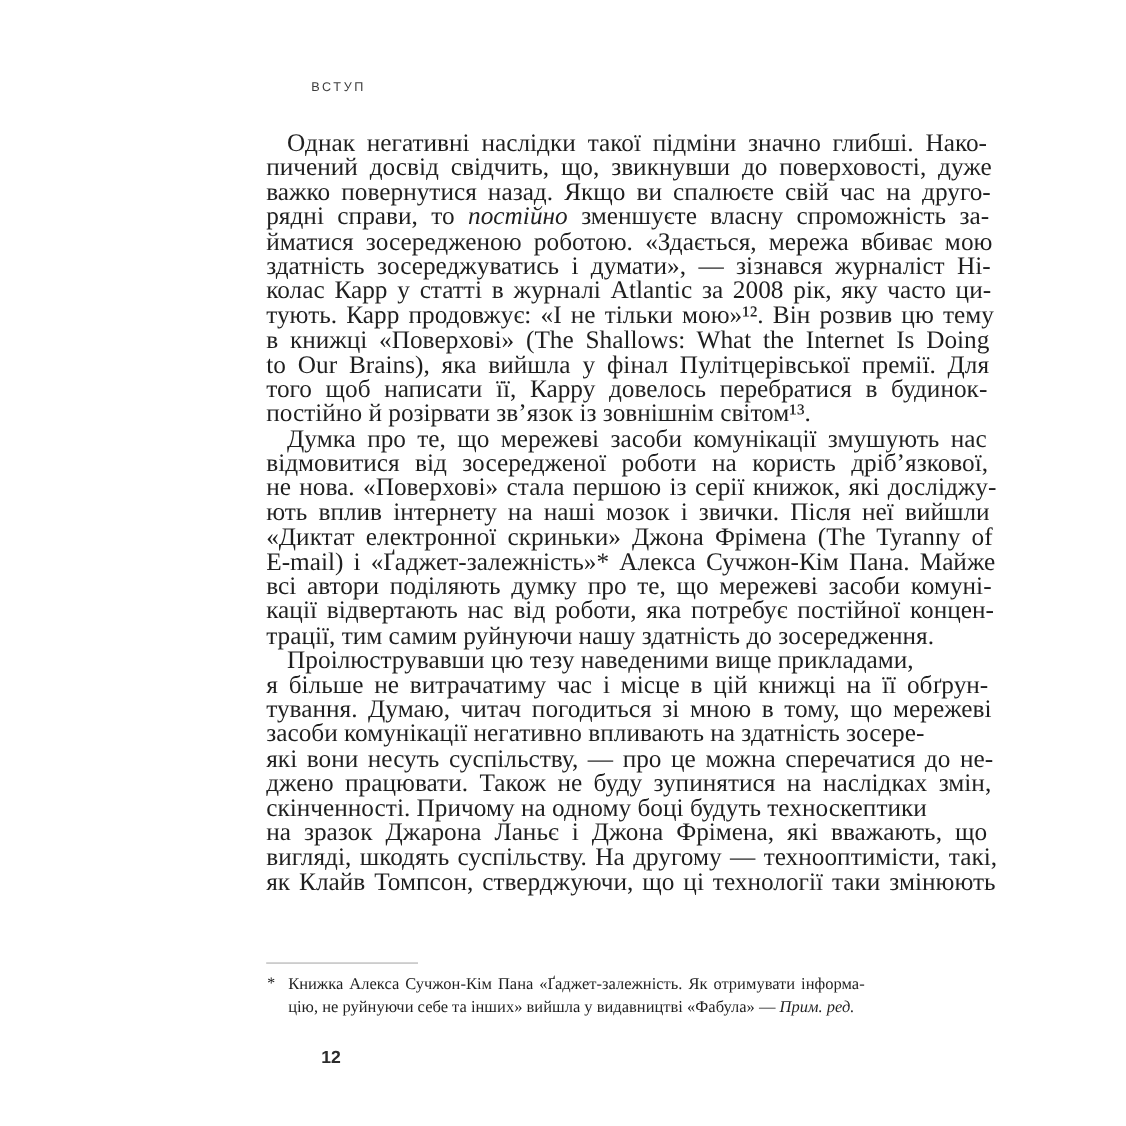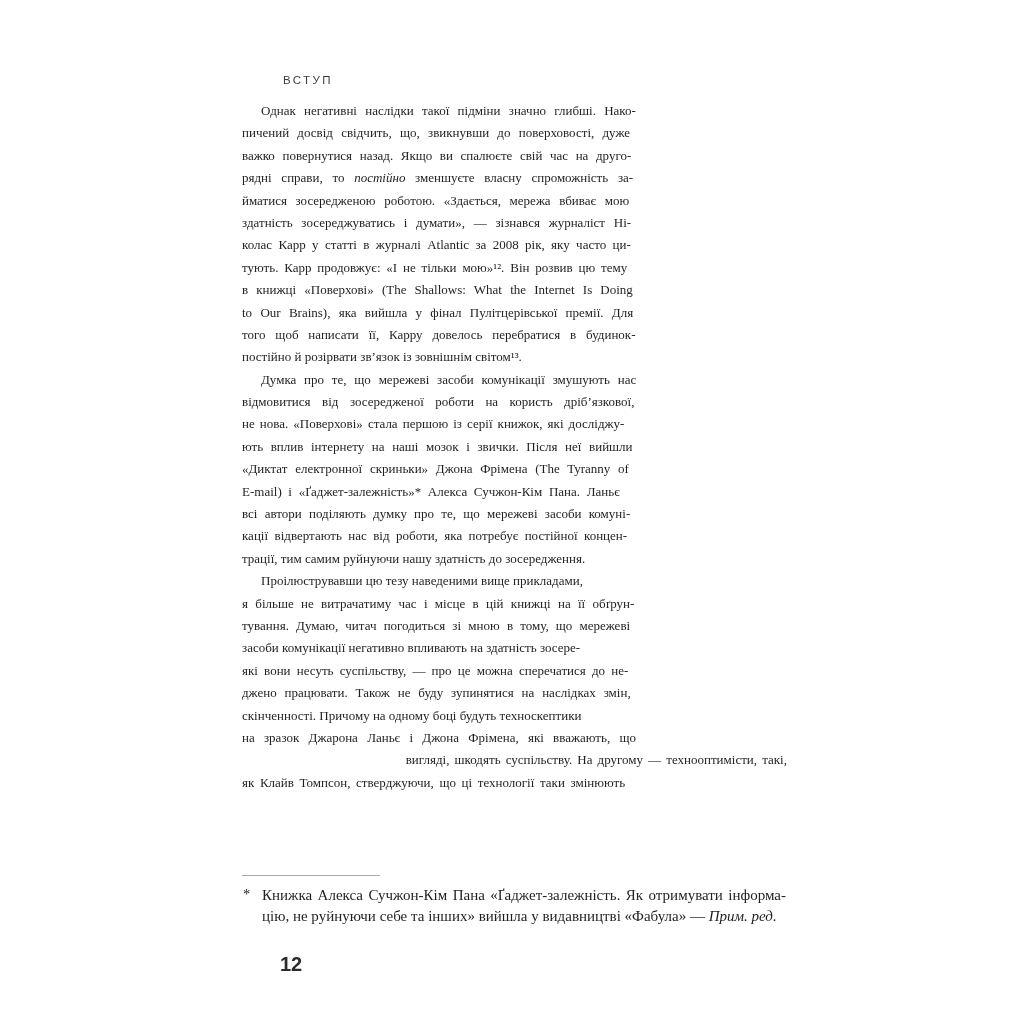--- a/index.html
+++ b/index.html
@@ -25,23 +25,23 @@
     top: 50px;
     font-family: "Liberation Sans", sans-serif;
     font-size: 11.5px;
     letter-spacing: 2.4px;
     color: var(--header);
     text-transform: uppercase;
   }
   .body-col {
     position: absolute;
     left: 242px;
-    top: 76px;
+    top: 95px;
     width: 545px;
-    font-size: 13px;
+    font-size: 23px;
   }
   .body-col .jline {
     height: 22.4px;
     line-height: 22.4px;
   }
   .jline {
     white-space: nowrap;
     overflow: visible;
   }
   .jline em { font-style: italic; }
@@ -66,25 +66,25 @@
     top: 861px;
     width: 524px;
     font-size: 15px;
   }
   .fn-col .jline {
     height: 21px;
     line-height: 21px;
   }
   .pagenum {
     position: absolute;
-    left: 280px;
+    left: 292px;
     top: 929px;
     font-family: "Liberation Sans", sans-serif;
     font-weight: bold;
-    font-size: 20px;
+    font-size: 16px;
     color: #2b2b2b;
   }
 </style>
 </head>
 <body>
 
 <div class="page">
   <div class="running-head">ВСТУП</div>
 
   <div class="body-col" id="body-col">
@@ -98,21 +98,21 @@
       <div class="jline" style="word-spacing: 2.59px;"><span class="ls"><span>тують. Карр продовжує: «І не тільки мою»¹². Він розвив цю тему</span></span></div>
       <div class="jline" style="word-spacing: 4.92px;"><span class="ls"><span>в книжці «Поверхові» (The Shallows: What the Internet Is Doing</span></span></div>
       <div class="jline" style="word-spacing: 5.03px;"><span class="ls"><span>to Our Brains), яка вийшла у фінал Пулітцерівської премії. Для</span></span></div>
       <div class="jline" style="word-spacing: 6.6px;"><span class="ls"><span>того щоб написати її, Карру довелось перебратися в будинок-</span></span></div>
       <div class="jline noj"><span class="ls"><span>постійно й розірвати зв’язок із зовнішнім світом¹³.</span></span></div>
       <div class="jline" style="padding-left: 19px; word-spacing: 4.54px;"><span class="ls"><span>Думка про те, що мережеві засоби комунікації змушують нас</span></span></div>
       <div class="jline" style="word-spacing: 8.23px;"><span class="ls"><span>відмовитися від зосередженої роботи на користь дріб’язкової,</span></span></div>
       <div class="jline" style="word-spacing: 1.83px;"><span class="ls"><span>не нова. «Поверхові» стала першою із серії книжок, які досліджу-</span></span></div>
       <div class="jline" style="word-spacing: 4.33px;"><span class="ls"><span>ють вплив інтернету на наші мозок і звички. Після неї вийшли</span></span></div>
       <div class="jline" style="word-spacing: 4.48px;"><span class="ls"><span>«Диктат електронної скриньки» Джона Фрімена (The Tyranny of</span></span></div>
-      <div class="jline" style="word-spacing: 3.42px;"><span class="ls"><span>E-mail) і «Ґаджет-залежність»* Алекса Сучжон-Кім Пана. Ланьє</span></span></div>
+      <div class="jline" style="word-spacing: 3.42px;"><span class="ls"><span>E-mail) і «Ґаджет-залежність»* Алекса Сучжон-Кім Пана. Майже</span></span></div>
       <div class="jline" style="word-spacing: 3.97px;"><span class="ls"><span>всі автори поділяють думку про те, що мережеві засоби комуні-</span></span></div>
       <div class="jline" style="word-spacing: 3.2px;"><span class="ls"><span>кації відвертають нас від роботи, яка потребує постійної концен-</span></span></div>
       <div class="jline noj"><span class="ls"><span>трації, тим самим руйнуючи нашу здатність до зосередження.</span></span></div>
       <div class="jline" style="padding-left: 19px;"><span class="ls"><span>Проілюструвавши цю тезу наведеними вище прикладами,</span></span></div>
       <div class="jline" style="word-spacing: 4.08px;"><span class="ls"><span>я більше не витрачатиму час і місце в цій книжці на її обґрун-</span></span></div>
       <div class="jline" style="word-spacing: 3.94px;"><span class="ls"><span>тування. Думаю, читач погодиться зі мною в тому, що мережеві</span></span></div>
       <div class="jline"><span class="ls"><span>засоби комунікації негативно впливають на здатність зосере-</span></span></div>
       <div class="jline" style="word-spacing: 2.95px;"><span class="ls"><span>які вони несуть суспільству, — про це можна сперечатися до не-</span></span></div>
       <div class="jline" style="word-spacing: 4.63px;"><span class="ls"><span>джено працювати. Також не буду зупинятися на наслідках змін,</span></span></div>
       <div class="jline"><span class="ls"><span>скінченності. Причому на одному боці будуть техноскептики</span></span></div>

